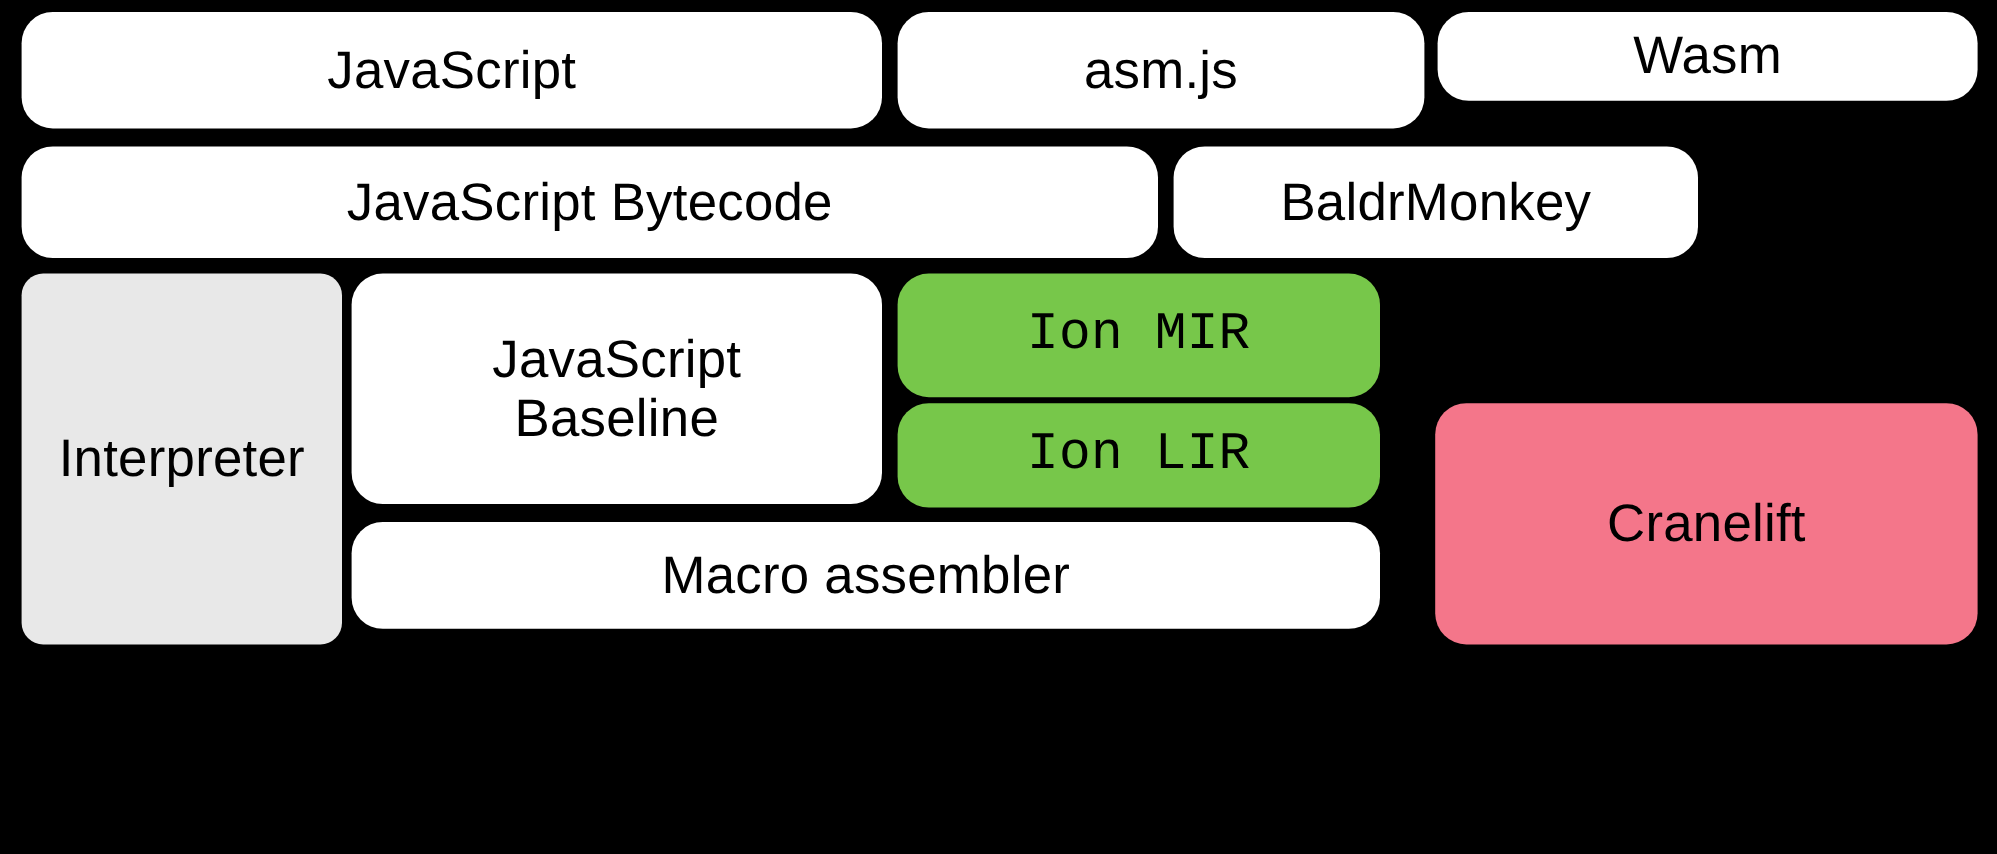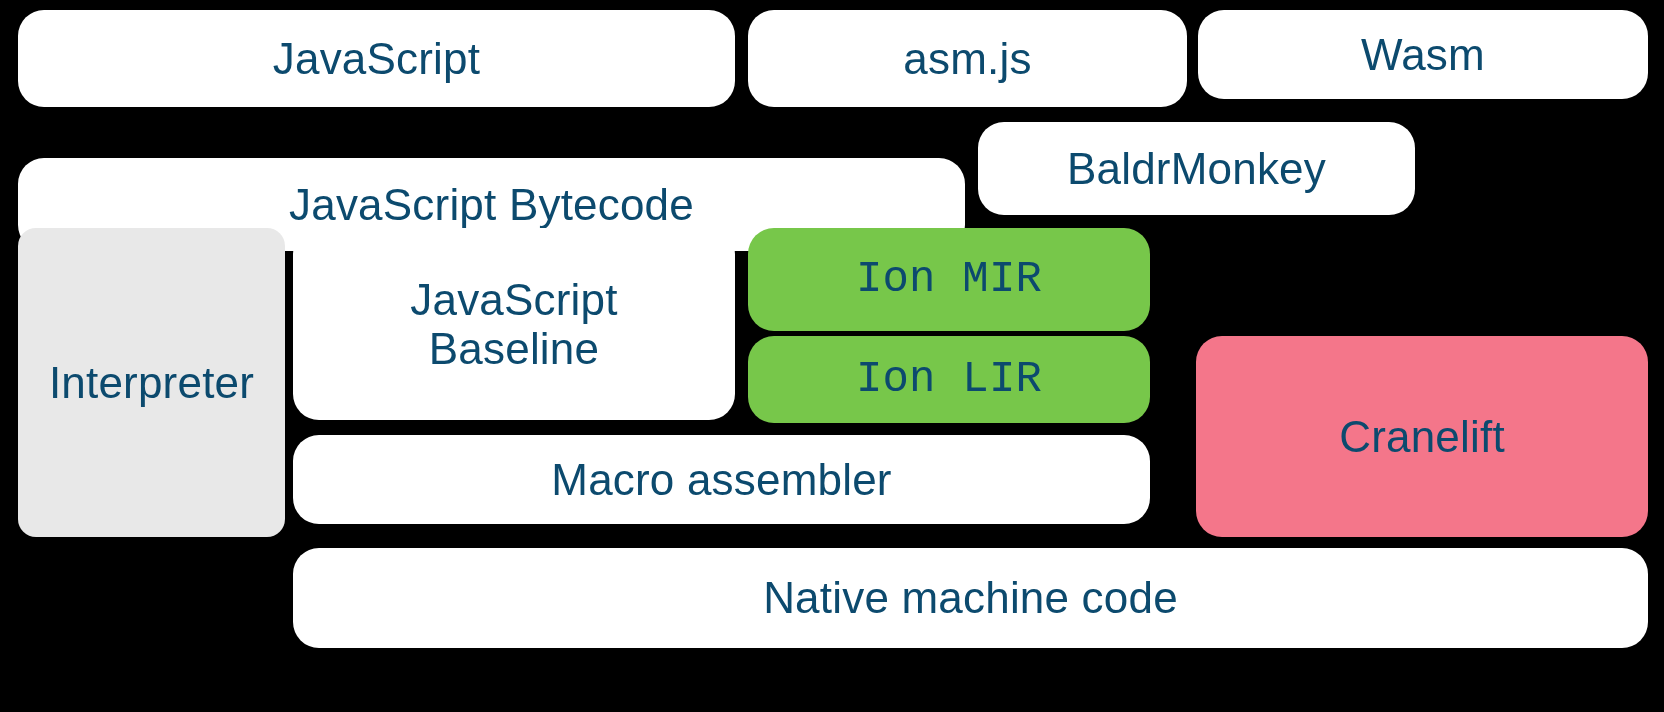--- a/index.html
+++ b/index.html
@@ -16,40 +16,40 @@
     font-family: "Liberation Sans", sans-serif;
   }
   .node {
     position: absolute;
     box-sizing: border-box;
     border-radius: 26px;
     display: flex;
     align-items: center;
     justify-content: center;
     text-align: center;
-    color: #0c4a6e;
+    color: #000000;
     font-size: 44px;
     line-height: 1.12;
     font-weight: 400;
     letter-spacing: 0.2px;
     white-space: pre-line;
     padding: 2px 10px;
   }
   .fill-white { background: #ffffff; }
   .fill-gray  { background: #e8e8e8; border-radius: 18px; }
   .fill-green { background: #77c74a; font-family: Liberation Mono, monospace; }
   .fill-pink  { background: #f4768a; }
 
   
   #node-javascript        { left: 18px;   top: 10px;  width: 717px; height: 97px; }
   #node-asmjs             { left: 748px;  top: 10px;  width: 439px; height: 97px; }
-  #node-wasm              { left: 1198px; top: 10px;  width: 450px; height: 89px; }
+  #node-wasm              { left: 1198px; top: 10px;  width: 450px; height: 74px; }
 
   
-  #node-js-bytecode       { left: 18px;   top: 122px; width: 947px; height: 93px; margin-top: 36px; }
+  #node-js-bytecode       { left: 18px;   top: 122px; width: 947px; height: 93px; }
   #node-baldrmonkey       { left: 978px;  top: 122px; width: 437px; height: 93px; }
 
   
   #node-interpreter       { left: 18px;   top: 228px; width: 267px; height: 309px; }
   #node-js-baseline       { left: 293px;  top: 228px; width: 442px; height: 192px; }
   #node-ion-mir           { left: 748px;  top: 228px; width: 402px; height: 103px; }
   #node-ion-lir           { left: 748px;  top: 336px; width: 402px; height: 87px;  }
   #node-macro-assembler   { left: 293px;  top: 435px; width: 857px; height: 89px; }
   #node-cranelift         { left: 1196px; top: 336px; width: 452px; height: 201px; }
 
@@ -77,15 +77,14 @@
 Baseline</div>
 
   <div class="node fill-green" id="node-ion-mir">Ion MIR</div>
 
   <div class="node fill-green" id="node-ion-lir">Ion LIR</div>
 
   <div class="node fill-white" id="node-macro-assembler">Macro assembler</div>
 
   <div class="node fill-pink" id="node-cranelift">Cranelift</div>
 
-  <div class="node fill-white" id="node-native-code">Native machine code</div>
 
 </div>
 
 </body></html>

